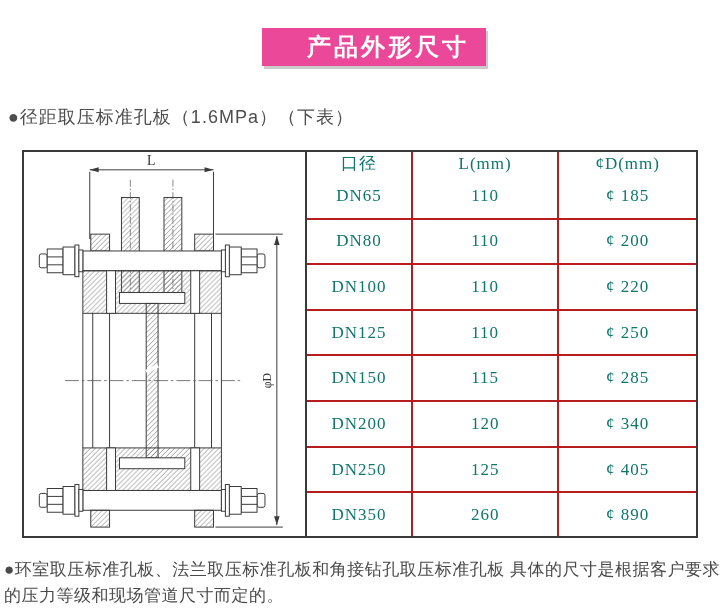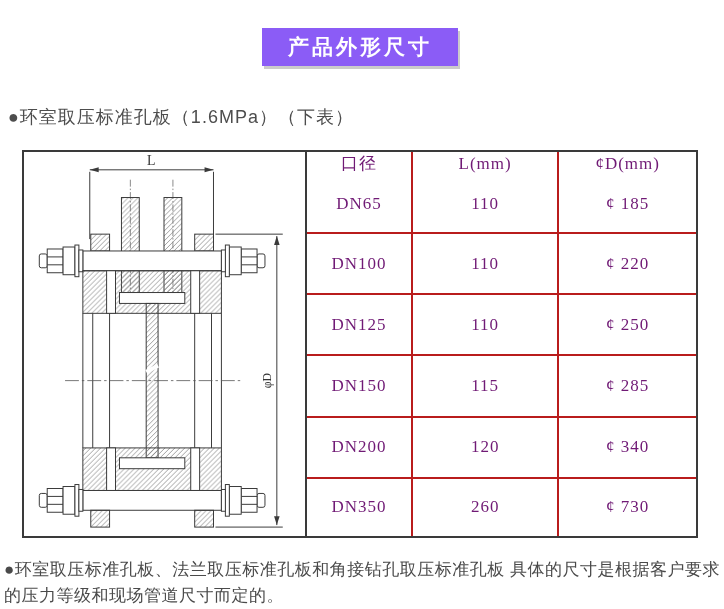--- a/index.html
+++ b/index.html
@@ -2,37 +2,38 @@
 <html><head>
 <meta charset="utf-8">
 <style>
   html,body{margin:0;padding:0;}
   body{
     width:724px;height:609px;position:relative;background:#ffffff;
     font-family:"Liberation Sans",sans-serif;overflow:hidden;
   }
   .banner{
     position:absolute;left:262px;top:28px;width:196px;height:38px;
-    background:#8b5cf6;color:#ffffff;display:flex;align-items:center;justify-content:center;
-    font-size:21px;font-weight:bold;letter-spacing:3px;
+    background:#ec4899;color:#ffffff;display:flex;align-items:center;justify-content:center;
+    font-size:24px;font-weight:bold;letter-spacing:3px;
     box-shadow:2px 3px 0 rgba(160,160,160,.55);
+    padding-left:28px;
   }
   .subtitle{
     position:absolute;left:8px;top:105px;font-size:18px;color:#4d4d4d;letter-spacing:1px;
   }
   .main-box{
     position:absolute;left:22px;top:150px;width:676px;height:388px;
     border:2px solid #3a3a3a;box-sizing:border-box;display:flex;
   }
   .drawing{width:281px;height:100%;position:relative;}
   .drawing svg{display:block;width:100%;height:100%;}
   .table-wrap{flex:1;border-left:2px solid #3a3a3a;}
   table.dims{
     width:100%;height:100%;border-collapse:collapse;table-layout:fixed;
-    font-family:"Liberation Serif","DejaVu Serif",serif;color:#701a75;
+    font-family:"Liberation Serif","DejaVu Serif",serif;color:#0f766e;
   }
   table.dims th,table.dims td{
     border:2px solid #b91c1c;text-align:center;vertical-align:middle;
     font-size:17px;font-weight:normal;padding:0;letter-spacing:1px;
   }
   table.dims tr > *:first-child{border-left:none;width:27%;}
   table.dims tr > *:nth-child(2){width:37.5%;}
   table.dims tr > *:last-child{border-right:none;width:35.5%;}
   table.dims tr:first-child > *{border-top:none;}
   table.dims tr:last-child > *{border-bottom:none;}
@@ -42,21 +43,21 @@
   }
   .dimtext{font-family:"Liberation Serif","DejaVu Serif",serif;fill:#333;}
 </style>
 </head>
 <body>
 
 <div class="banner">
   <span>产品外形尺寸</span>
 </div>
 
-<div class="subtitle">●环室取压标准孔板（1.6MPa）（下表）</div>
+<div class="subtitle">●径距取压标准孔板（1.6MPa）（下表）</div>
 
 <div class="main-box">
 
   <div class="drawing">
     <svg viewBox="0 0 281 388">
       <defs>
         <pattern id="hatch" patternUnits="userSpaceOnUse" width="5" height="5">
           <path d="M-1,1 l2,-2 M0,5 l5,-5 M4,6 l2,-2" stroke="#777" stroke-width="0.7"></path>
         </pattern>
       </defs>
@@ -169,42 +170,52 @@
           <th>¢D(mm)</th>
         </tr>
       </thead>
       <tbody>
           <tr>
             <td>DN65</td>
             <td>110</td>
             <td>¢ 185</td>
           </tr>
           <tr>
+            <td>DN80</td>
+            <td>110</td>
+            <td>¢ 200</td>
+          </tr>
+          <tr>
             <td>DN100</td>
             <td>110</td>
             <td>¢ 220</td>
           </tr>
           <tr>
             <td>DN125</td>
             <td>110</td>
             <td>¢ 250</td>
           </tr>
           <tr>
             <td>DN150</td>
             <td>115</td>
             <td>¢ 285</td>
           </tr>
           <tr>
             <td>DN200</td>
             <td>120</td>
             <td>¢ 340</td>
           </tr>
           <tr>
+            <td>DN250</td>
+            <td>125</td>
+            <td>¢ 405</td>
+          </tr>
+          <tr>
             <td>DN350</td>
             <td>260</td>
-            <td>¢ 730</td>
+            <td>¢ 890</td>
           </tr>
         </tbody>
     </table>
   </div>
 </div>
 
 <div class="footnote">●环室取压标准孔板、法兰取压标准孔板和角接钻孔取压标准孔板 具体的尺寸是根据客户要求的压力等级和现场管道尺寸而定的。</div>
 
 </body></html>

